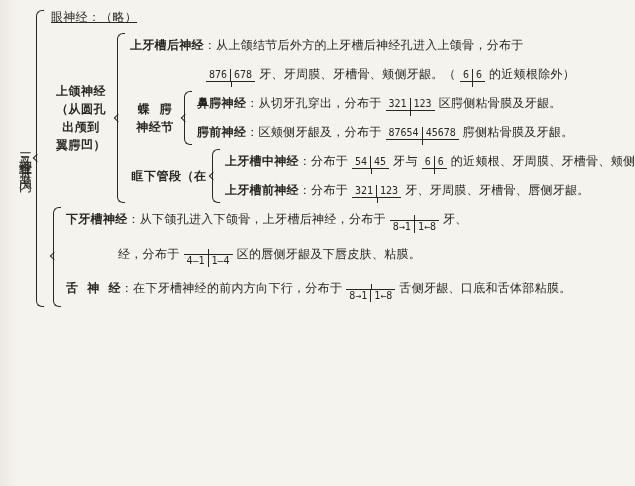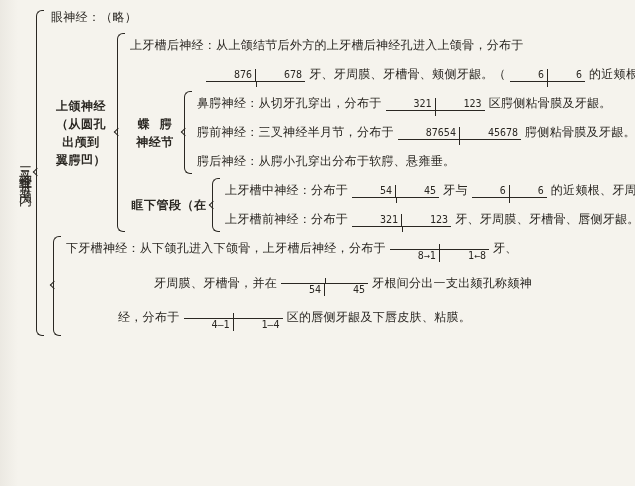--- a/index.html
+++ b/index.html
@@ -19,21 +19,21 @@
     width:635px;height:486px;
     padding:8px 2px 4px 6px;
     background:
       linear-gradient(90deg, rgba(120,110,95,0.08), rgba(0,0,0,0) 18px),
       var(--bg);
   }
   .branch{display:flex;align-items:center;}
   .kids{display:flex;flex-direction:column;justify-content:center;min-width:0;flex:1;}
   .line{white-space:pre;padding:7px 0;line-height:15px;}
   .seg{letter-spacing:0.3px;}
-  .seg.b{font-weight:normal;}
+  .seg.b{font-weight:bold;}
   
   .vlabel{
     writing-mode:vertical-rl;text-orientation:mixed;
     font-size:13px;letter-spacing:3px;line-height:1;
     width:24px;flex:none;text-align:center;font-weight:500;
     margin-left:2px;
   }
   
   .nodelab{flex:none;font-weight:bold;text-align:center;line-height:1.5;letter-spacing:0.5px;}
   .nodelab .lab-line{white-space:pre;}
@@ -56,33 +56,33 @@
     position:absolute;left:0;top:50%;width:5px;height:5px;margin-top:-3.5px;
     border-left:1px solid var(--ink);border-bottom:1px solid var(--ink);
     transform:rotate(45deg);
   }
   
   .tn{
     display:inline-block;position:relative;vertical-align:0.05em;
     font-size:10px;line-height:1;margin:0 4px;
     font-family:"DejaVu Sans Mono","DejaVu Sans",monospace;
   }
-  .tn .h{display:inline-block;padding:1px 3px;margin-left:25px;}
+  .tn .h{display:inline-block;padding:1px 3px;}
   .tn .h.l{border-right:1px solid var(--ink);}
   .tn::after{content:"";position:absolute;left:50%;width:0;border-left:1px solid var(--ink);height:6px;}
   .tn.up{border-bottom:1px solid var(--ink);}
   .tn.up::after{top:100%;}
   .tn.down{border-top:1px solid var(--ink);vertical-align:-0.65em;}
   .tn.down::after{bottom:100%;}
   
   .ind-psa{padding-left:72px;}
   .ind-buccal{padding-left:92px;}
   .ind-ia2{padding-left:88px;}
   .ind-ia3{padding-left:52px;}
-  .eye-line{padding:2px 0 6px 2px;}
+  .eye-line{padding:2px 0 6px 2px;text-decoration:underline;}
   .block{display:flex;flex-direction:column;}
 </style>
 </head>
 <body>
 
 <div class="page">
   <div class="branch">
 
     <div class="vlabel">三叉神经半月节（颅内）</div>
     <span class="brace">
@@ -113,22 +113,21 @@
           <div class="branch">
             <div class="nodelab w-sph">
                 <div class="lab-line">蝶  腭</div>
                 <div class="lab-line">神经节</div>
               </div>
             <span class="brace">
                 <i class="nub"></i>
               </span>
             <div class="kids">
               <div class="line"><span class="seg b">鼻腭神经</span><span class="seg">：从切牙孔穿出，分布于</span><span class="tn up"><span class="h l">321</span><span class="h r">123</span></span><span class="seg">区腭侧粘骨膜及牙龈。</span></div>
-              <div class="line"><span class="seg b">腭前神经</span><span class="seg">：三叉神经半月节，分布于</span><span class="tn up"><span class="h l">87654</span><span class="h r">45678</span></span><span class="seg">腭侧粘骨膜及牙龈。</span></div>
-              <div class="line"><span class="seg b">腭后神经</span><span class="seg">：从腭小孔穿出分布于软腭、悬雍垂。</span></div>
+              <div class="line"><span class="seg b">腭前神经</span><span class="seg">：区颊侧牙龈及，分布于</span><span class="tn up"><span class="h l">87654</span><span class="h r">45678</span></span><span class="seg">腭侧粘骨膜及牙龈。</span></div>
             </div>
           </div>
 
           <div class="branch">
             <div class="nodelab w-inf">
                 <div class="lab-line">眶下管段（在</div>
               </div>
             <span class="brace">
                 <i class="nub"></i>
               </span>
@@ -143,23 +142,23 @@
 
       <div class="branch">
         <span class="brace">
             <i class="nub"></i>
           </span>
         <div class="kids">
 
 
           <div class="block">
             <div class="line"><span class="seg b">下牙槽神经</span><span class="seg">：从下颌孔进入下颌骨，上牙槽后神经，分布于</span><span class="tn down"><span class="h l">8→1</span><span class="h r">1←8</span></span><span class="seg">牙、</span></div>
-            <div class="line ind-ia2"><span class="seg">牙周膜、牙槽骨，并在</span><span class="tn down"><span class="h l">54</span><span class="h r">45</span></span><span class="seg">牙根间分出一支出颏孔称颏神</span></div>
             <div class="line ind-ia3"><span class="seg">经，分布于</span><span class="tn down"><span class="h l">4—1</span><span class="h r">1—4</span></span><span class="seg">区的唇侧牙龈及下唇皮肤、粘膜。</span></div>
           </div>
 
+          <div class="line"><span class="seg b">舌  神  经</span><span class="seg">：在下牙槽神经的前内方向下行，分布于</span><span class="tn down"><span class="h l">8→1</span><span class="h r">1←8</span></span><span class="seg">舌侧牙龈、口底和舌体部粘膜。</span></div>
 
         </div>
       </div>
 
     </div>
   </div>
 </div>
 
 </body></html>

